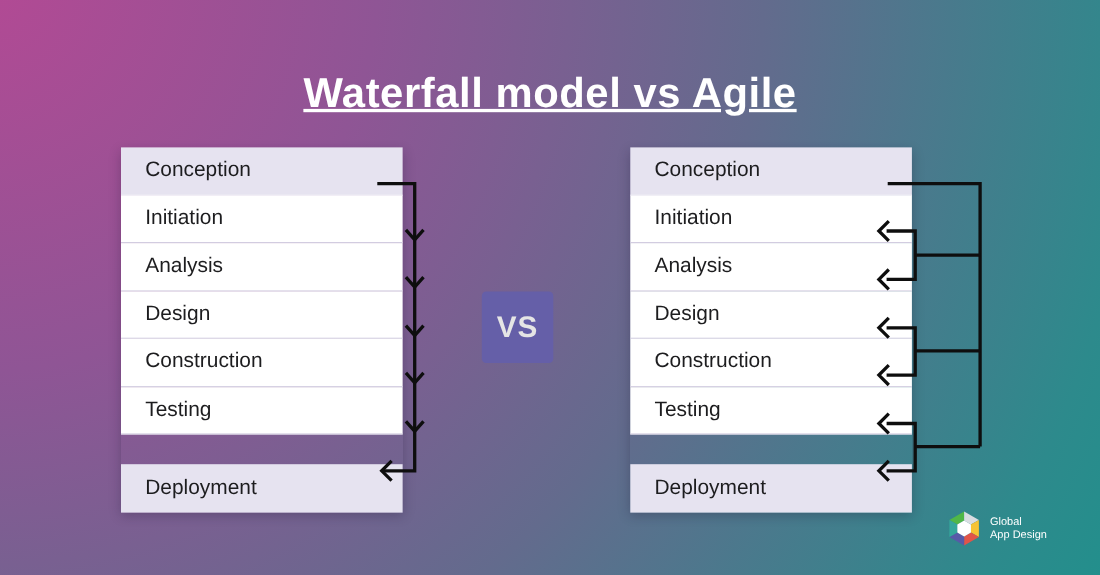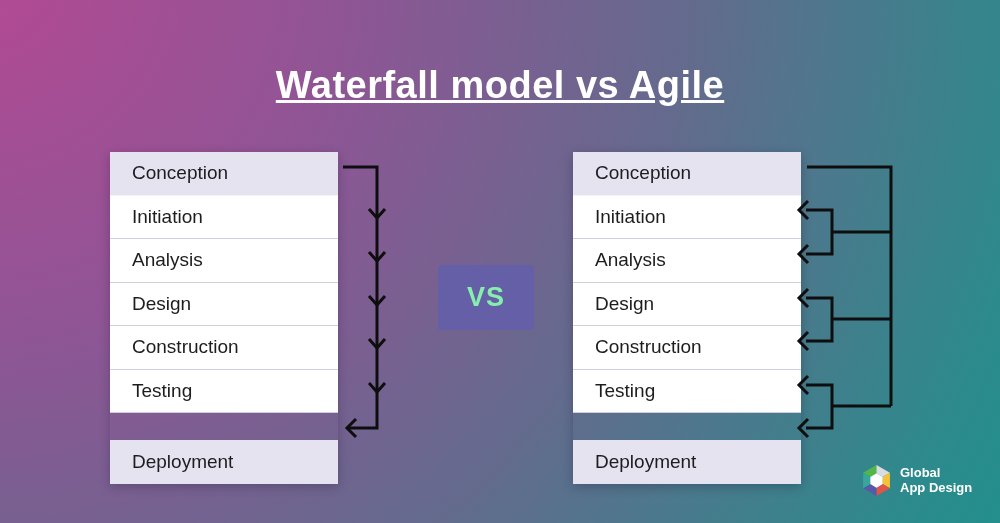--- a/index.html
+++ b/index.html
@@ -12,47 +12,47 @@
     background:radial-gradient(circle 1300px at -2% -5%,
       #b44994 0%, #8f5595 28%, #636b8d 55%, #2d8a8c 82%, #14968c 100%);
   }
   .title{
     position:absolute;top:64px;left:0;width:100%;
     text-align:center;font-size:38px;font-weight:700;color:#ffffff;
     letter-spacing:.5px;
     text-decoration:underline;
   }
   .phase-table{
-    position:absolute;top:152px;width:228px;
+    position:absolute;top:134px;width:256px;
     box-shadow:0 3px 10px rgba(30,20,50,.28);
   }
   .phase-table.left{left:110px;}
   .phase-table.right{left:573px;}
   .row{
     box-sizing:border-box;height:43.5px;background:#ffffff;
     border-bottom:1.5px solid #d2cce0;
     display:flex;align-items:center;padding-left:22px;
     font-size:19px;color:#1d1d1f;
   }
   .row.hl{background:#e6e3f0;border-bottom-color:#f5f3f9;}
   .row.last{border-bottom:none;margin-top:27px;}
   .vs-badge{
-    position:absolute;left:438px;top:265px;width:96px;height:65px;
+    position:absolute;left:438px;top:265px;width:65px;height:65px;
     background:#655fa8;border-radius:4px;
     display:flex;align-items:center;justify-content:center;
-    color:#86efac;font-size:27px;font-weight:700;letter-spacing:1px;
+    color:#e5e5e5;font-size:27px;font-weight:700;letter-spacing:1px;
   }
   svg.arrows{position:absolute;left:0;top:0;pointer-events:none;}
   .arrow-stroke{stroke:#0e0e0e;stroke-width:3;fill:none;}
   .logo{
     position:absolute;left:861px;top:464px;
     display:flex;align-items:center;gap:8px;
   }
   .logo-text{
-    color:#ffffff;font-size:13px;font-weight:700;line-height:1.15;
+    color:#ffffff;font-size:10px;font-weight:400;line-height:1.15;
   }
 </style>
 </head>
 <body>
 
 <div class="canvas">
 
   <div class="title">Waterfall model vs Agile</div>
 
   <div class="phase-table left">

